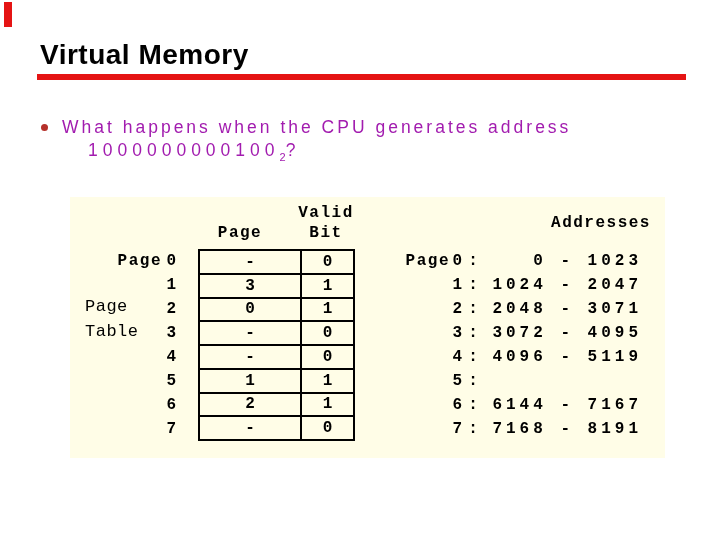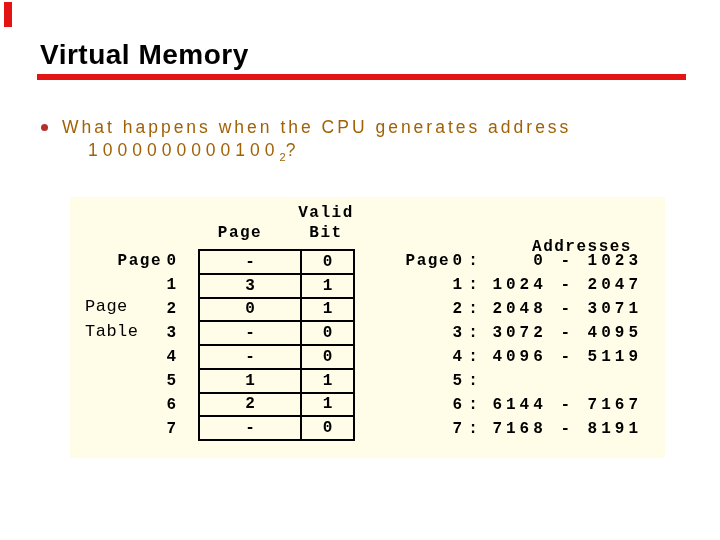--- a/index.html
+++ b/index.html
@@ -42,21 +42,21 @@
     border-radius: 50%;
     background: var(--bullet_red, #b5302a);
   }
   .question {
     position: absolute;
     left: 62px; top: 116px;
     width: 520px;
     font-size: 17.5px;
     line-height: 23px;
     letter-spacing: 3px;
-    color: #a16207;
+    color: #a21caf;
   }
   .question .binary { letter-spacing: 5px; margin-left: 26px; }
   .question sub { font-size: 11px; letter-spacing: 0; }
 
   .diagram {
     position: absolute;
     left: 70px; top: 197px;
     width: 595px; height: 261px;
     background: var(--diagram_bg, #fffde7);
     font-family: "Liberation Mono", monospace;
@@ -65,21 +65,21 @@
   .hdr {
     position: absolute;
     font-weight: bold;
     font-size: 16px;
     line-height: 20px;
     letter-spacing: 1.5px;
     text-align: center;
   }
   .frame-hdr { left: 118px; top: 26px; width: 104px; }
   .valid-hdr { left: 228px; top: 6px;  width: 56px; }
-  .addr-hdr  { left: 427px; top: 16px; width: 170px; margin-top: 24px; }
+  .addr-hdr  { left: 446px; top: 16px; width: 170px; }
 
   .pt-label {
     position: absolute;
     left: 15px; top: 97px;
     font-size: 17px;
     line-height: 25px;
     font-weight: normal;
     letter-spacing: 0.5px;
   }
   .left-page-word {

